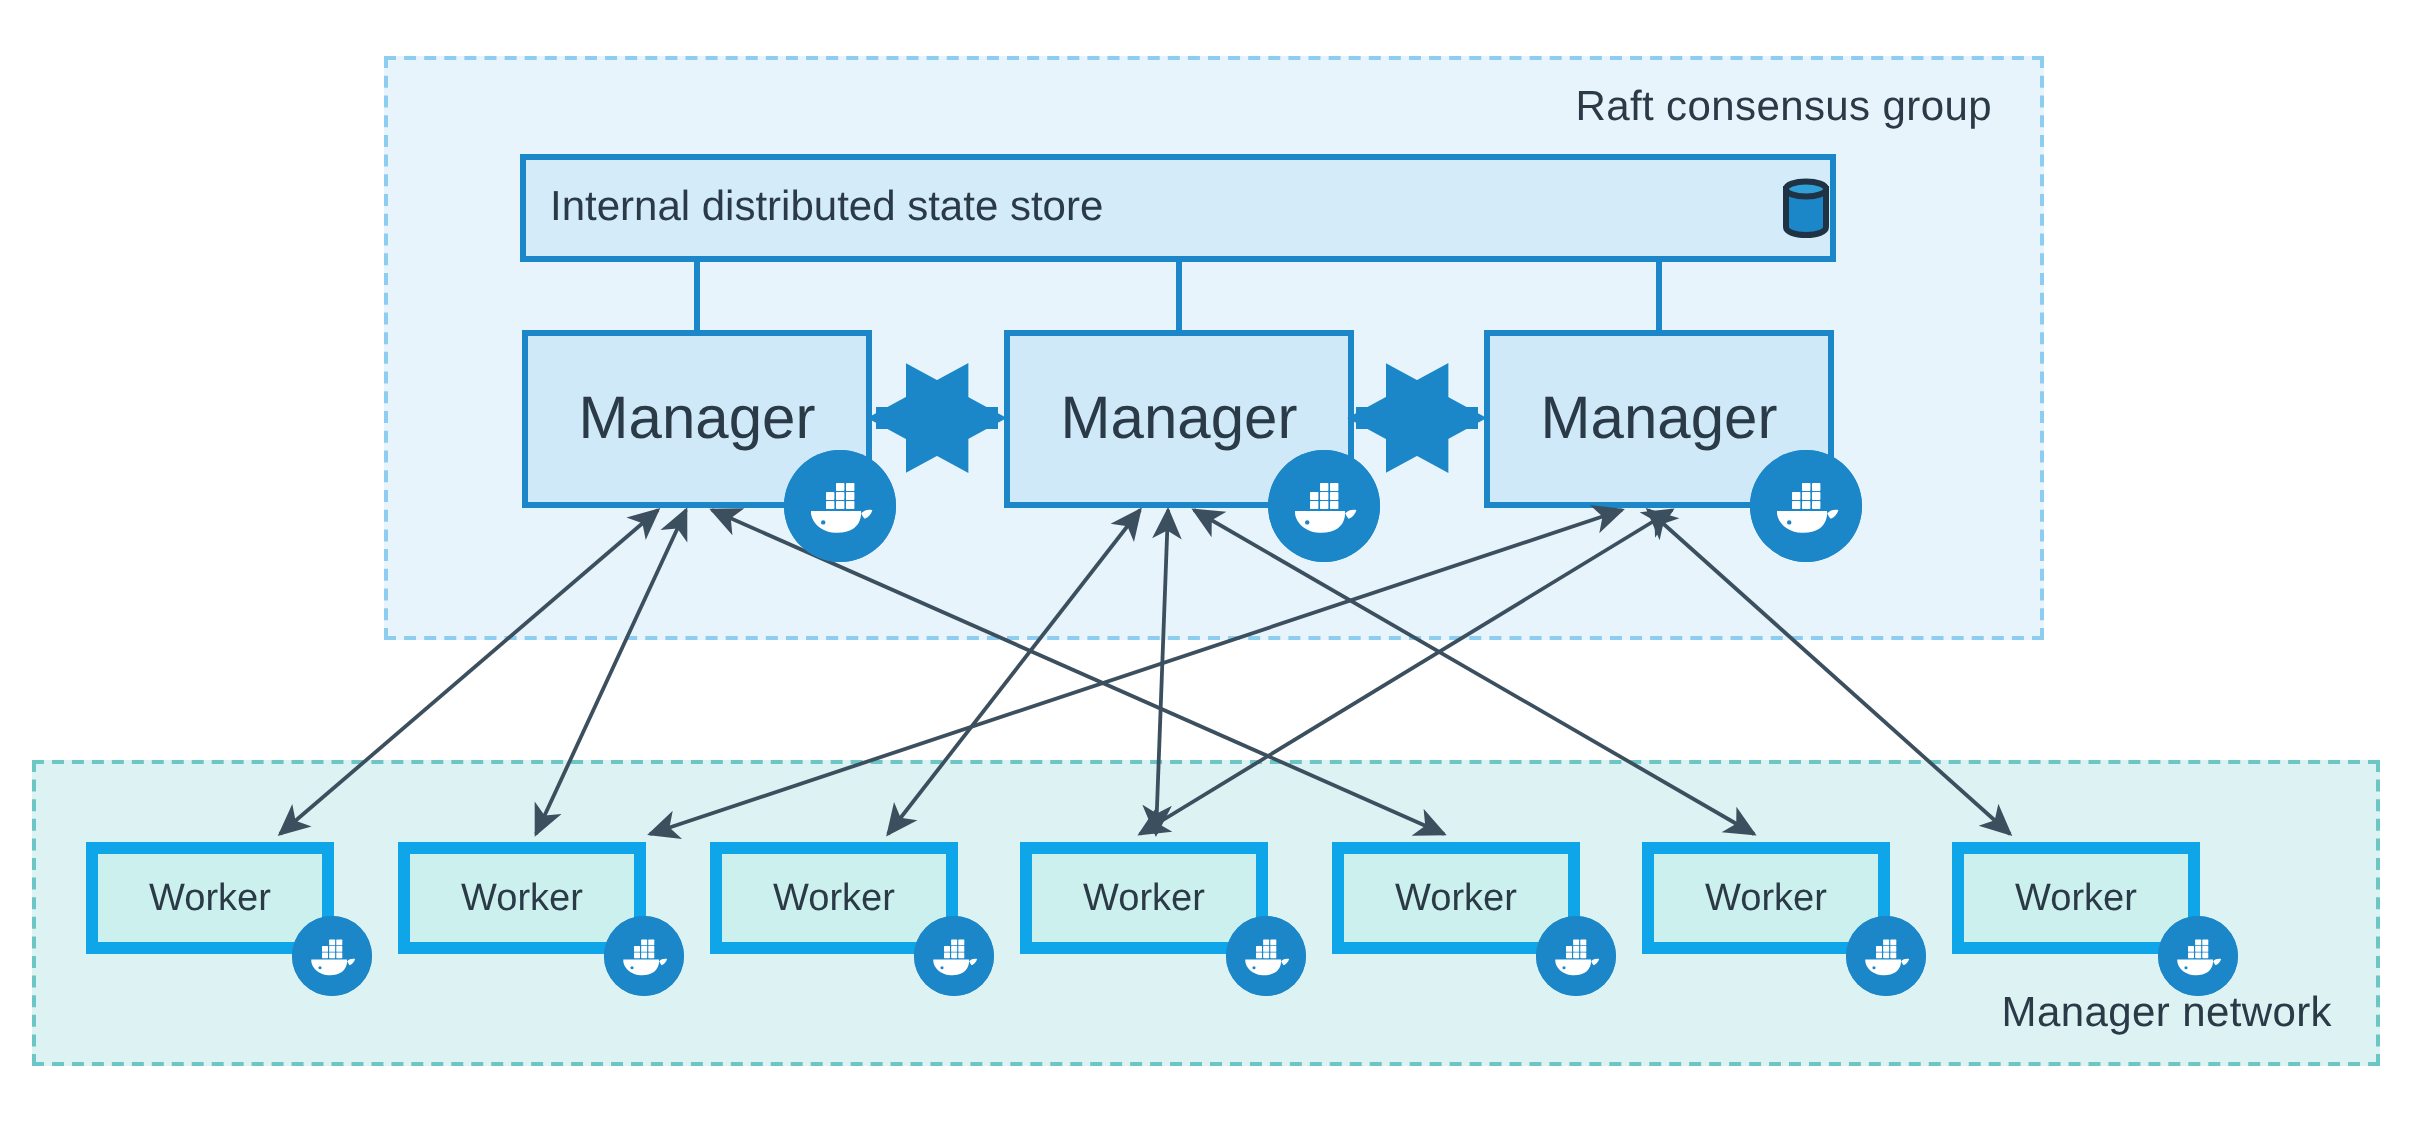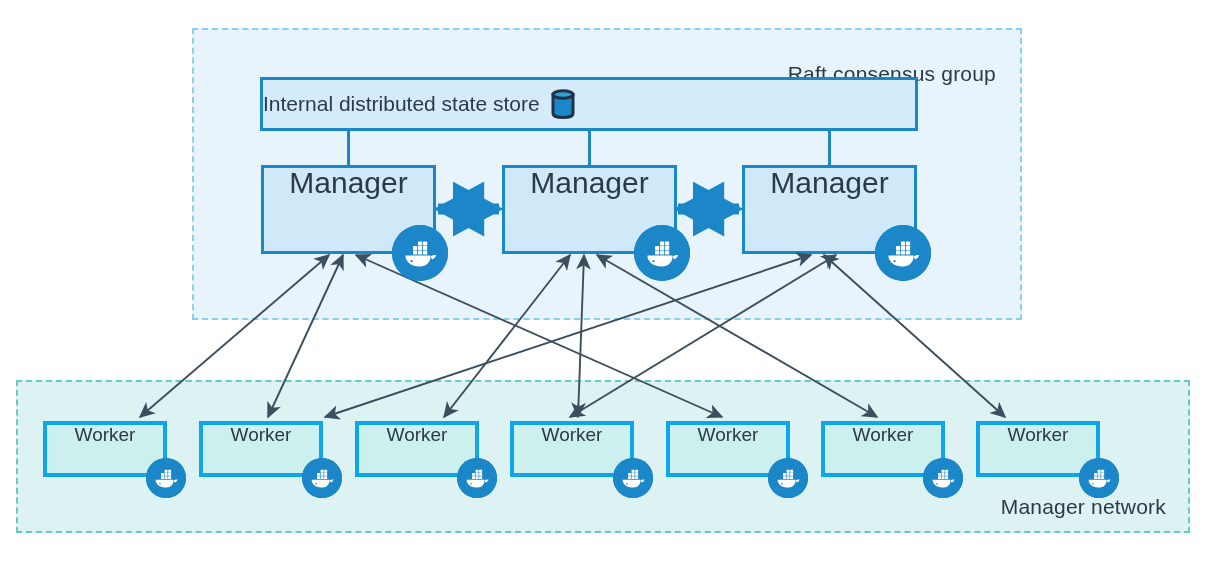--- a/index.html
+++ b/index.html
@@ -42,41 +42,41 @@
   .group-label {
     position: absolute;
     font-size: 21px;
     color: #2b3a47;
     white-space: nowrap;
     letter-spacing: 0.2px;
   }
   .group-label.raft-label {
     right: 24px;
     top: 12px;
-    margin-top: 20px;
   }
   .group-label.gossip-label {
     right: 22px;
     bottom: 12px;
   }
 
   
   .state-store {
     position: absolute;
     left: 260px;
     top: 77px;
     width: 658px;
     height: 54px;
     box-sizing: border-box;
     background: #d4ecfa;
     border: 3px solid #1b87c9;
     display: flex;
     align-items: center;
-    justify-content: flex-start;
+    justify-content: space-between;
     gap: 11px;
+    padding-left: 12px;
   }
   .state-store .ss-text {
     font-size: 21px;
     color: #2b3a47;
     white-space: nowrap;
   }
 
   
   .db-icon {
     width: 24px;
@@ -89,20 +89,21 @@
     position: absolute;
     width: 3px;
     background: #1b87c9;
   }
 
   
   .node-box {
     position: absolute;
     box-sizing: border-box;
     display: flex;
+    align-items: center;
     justify-content: center;
   }
   .manager {
     width: 175px;
     height: 89px;
     top: 165px;
     background: #cfe9f9;
     border: 3px solid #1b87c9;
   }
   .manager .node-label {
@@ -113,21 +114,21 @@
   .m1 { left: 261px; }
   .m2 { left: 502px; }
   .m3 { left: 742px; }
 
   
   .worker {
     width: 124px;
     height: 56px;
     top: 421px;
     background: #ccf0ee;
-    border: 4px solid #0ea5e9;
+    border: 6px solid #0ea5e9;
   }
   .worker .node-label {
     font-size: 19px;
     color: #2b3a47;
     line-height: 1;
   }
 
   
   .whale-badge {
     position: absolute;

